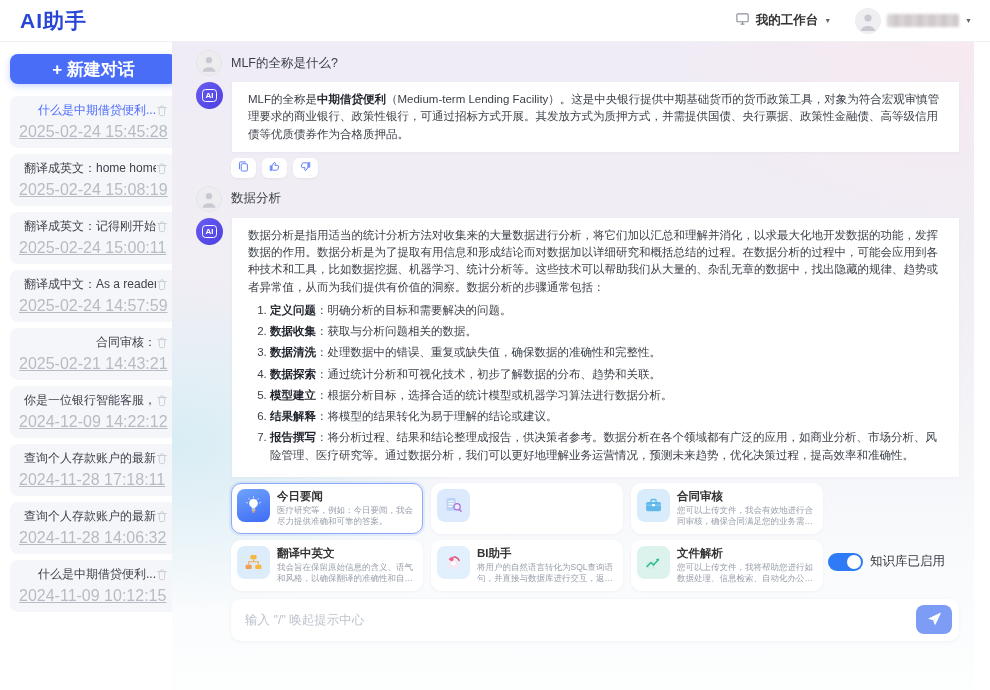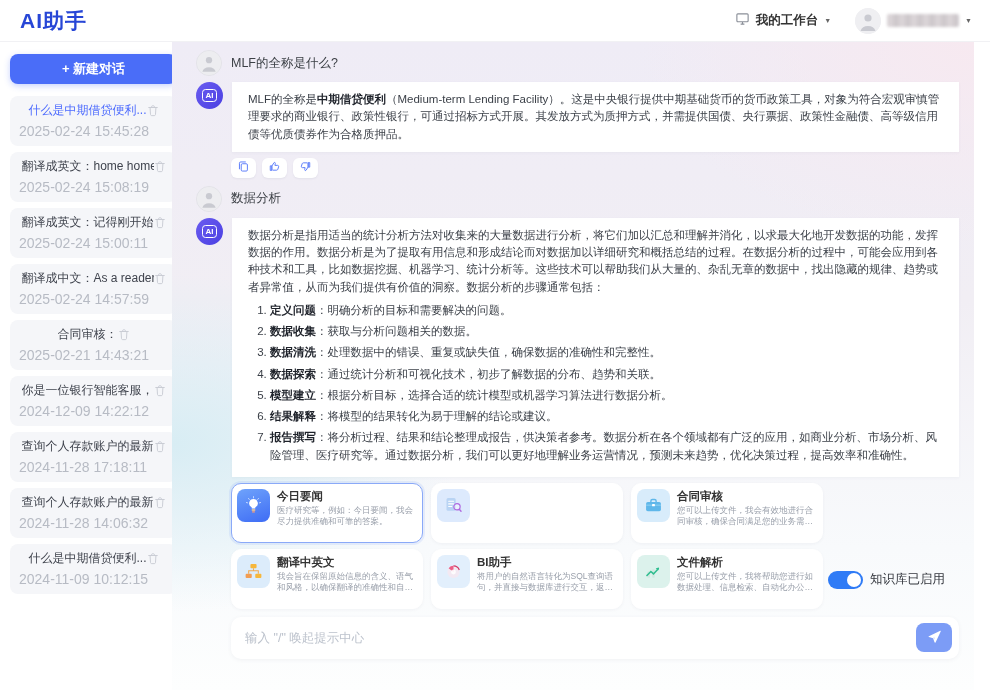--- a/index.html
+++ b/index.html
@@ -17,28 +17,28 @@
   .chev { font-size:7px; color:#666; }
   .avatar-user { width:26px; height:26px; border-radius:50%; overflow:hidden; background:#efeff2; flex:none; }
   .profile { display:flex; align-items:center; gap:6px; margin-left:14px; cursor:pointer; }
   .redacted { display:inline-block; width:72px; height:13px; border-radius:2px;
     background:repeating-linear-gradient(90deg,#d9d3d6 0 6px,#cfc9cd 6px 12px); filter:blur(1.5px); }
 
   
   .sidebar { position:absolute; left:0; top:42px; width:188px; height:648px; background:#fff;
     border-right:1px solid #ededf1; padding:12px 10px 0 10px; overflow:hidden; }
   .new-chat { width:100%; height:30px; border:none; border-radius:8px; background:#4a6df8; color:#fff;
-    font-size:13px; font-weight:bold; cursor:pointer; margin-bottom:12px;
+    font-size:17px; font-weight:bold; cursor:pointer; margin-bottom:12px;
     font-family:inherit; box-shadow:0 2px 6px rgba(74,109,248,.3); }
   .hist-item { background:#f5f6f9; border-radius:8px; padding:6px 9px 7px 9px; margin-bottom:6px; cursor:pointer; }
-  .hist-top { display:flex; align-items:center; justify-content:center; }
+  .hist-top { display:flex; align-items:center; justify-content:flex-end; }
   .hist-title { font-size:12px; color:#3f434d; white-space:nowrap; overflow:hidden; max-width:132px; }
   .hist-title.active { color:#4d6bfe; }
   .trash { flex:none; display:inline-flex; opacity:.9; cursor:pointer; }
-  .hist-time { font-size:14px; color:#b7bbc4; margin-top:4px; }
+  .hist-time { font-size:16px; color:#b7bbc4; margin-top:4px;text-decoration:underline; }
 
   
   .main { position:absolute; left:172px; top:42px; width:802px; height:648px; overflow:hidden;
     background:
       radial-gradient(60% 45% at 100% 0%, #f7e9f0 0%, rgba(247,233,240,0) 70%),
       radial-gradient(55% 40% at 0% 62%, #d8edf4 0%, rgba(216,237,244,0) 65%),
       linear-gradient(180deg,#efecf6 0%,#f1eef4 40%,#f8fafc 78%,#fdfefe 100%);
     padding:8px 15px 0 24px; }
 
   .msg { display:flex; gap:9px; margin-bottom:6px; }
@@ -55,21 +55,21 @@
   .bubble li { margin-bottom:4px; }
 
   .actions { display:flex; gap:6px; margin:2px 0 8px 35px; }
   .act-btn { width:25px; height:20px; background:#fff; border:none; border-radius:6px; cursor:pointer;
     display:flex; align-items:center; justify-content:center; box-shadow:0 1px 2px rgba(80,90,120,.08); padding:0; }
 
   
   .cards-area { display:flex; align-items:flex-end; margin:6px 0 0 35px; }
   .cards-grid { display:grid; grid-template-columns:repeat(3,192px); gap:6px 8px; }
   .card { background:#fff; border:1px solid #fff; border-radius:10px; padding:5px 8px 5px 5px;
-    display:flex; gap:7px; height:60px; cursor:pointer; box-shadow:0 1px 3px rgba(80,90,120,.06); }
+    display:flex; gap:7px; height:51px; cursor:pointer; box-shadow:0 1px 3px rgba(80,90,120,.06); }
   .card.active { border-color:#8aa9f8; box-shadow:0 0 0 2px rgba(98,140,250,.12); }
   .card-icon { width:33px; height:33px; border-radius:8px; flex:none; display:flex; align-items:center; justify-content:center; }
   .ci-1 { background:linear-gradient(160deg,#6fa3fb,#3e6cf5); }
   .ci-2 { background:#ddeafd; } .ci-3 { background:#d8ecfb; }
   .ci-4 { background:#dcecfb; } .ci-5 { background:#e2effc; } .ci-6 { background:#dcf2ec; }
   .card-body { min-width:0; }
   .card-title { font-size:11.5px; font-weight:bold; color:#333; line-height:1.3; }
   .card-desc { font-size:8.5px; color:#9aa0ab; line-height:1.35; margin-top:1px;
     display:-webkit-box; -webkit-line-clamp:2; -webkit-box-orient:vertical; overflow:hidden; }
 

